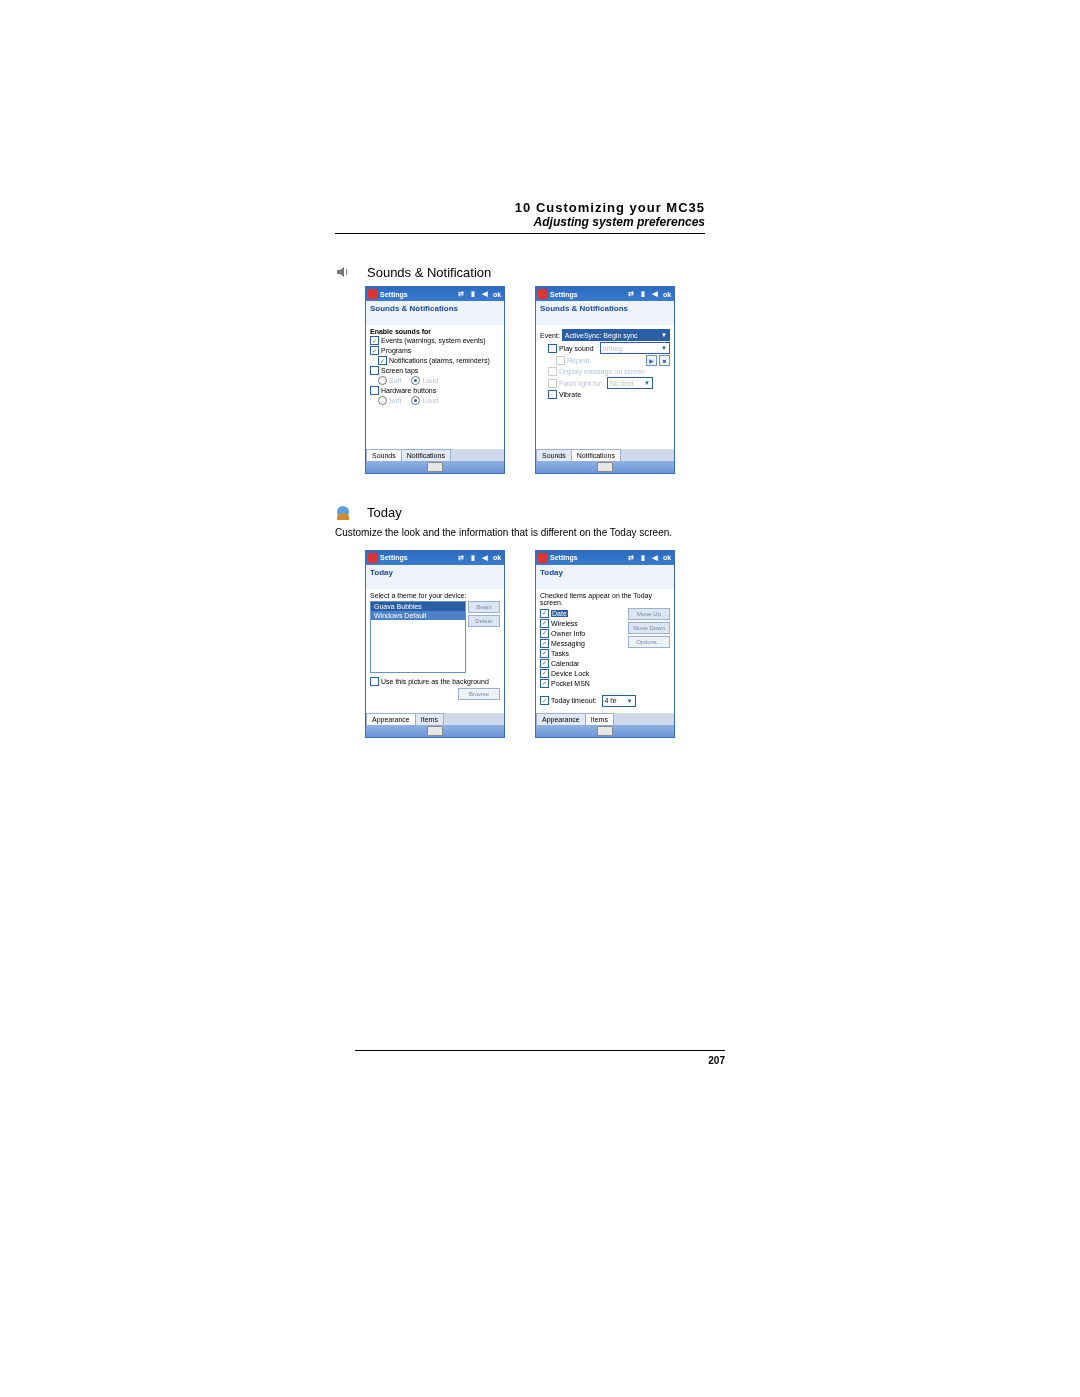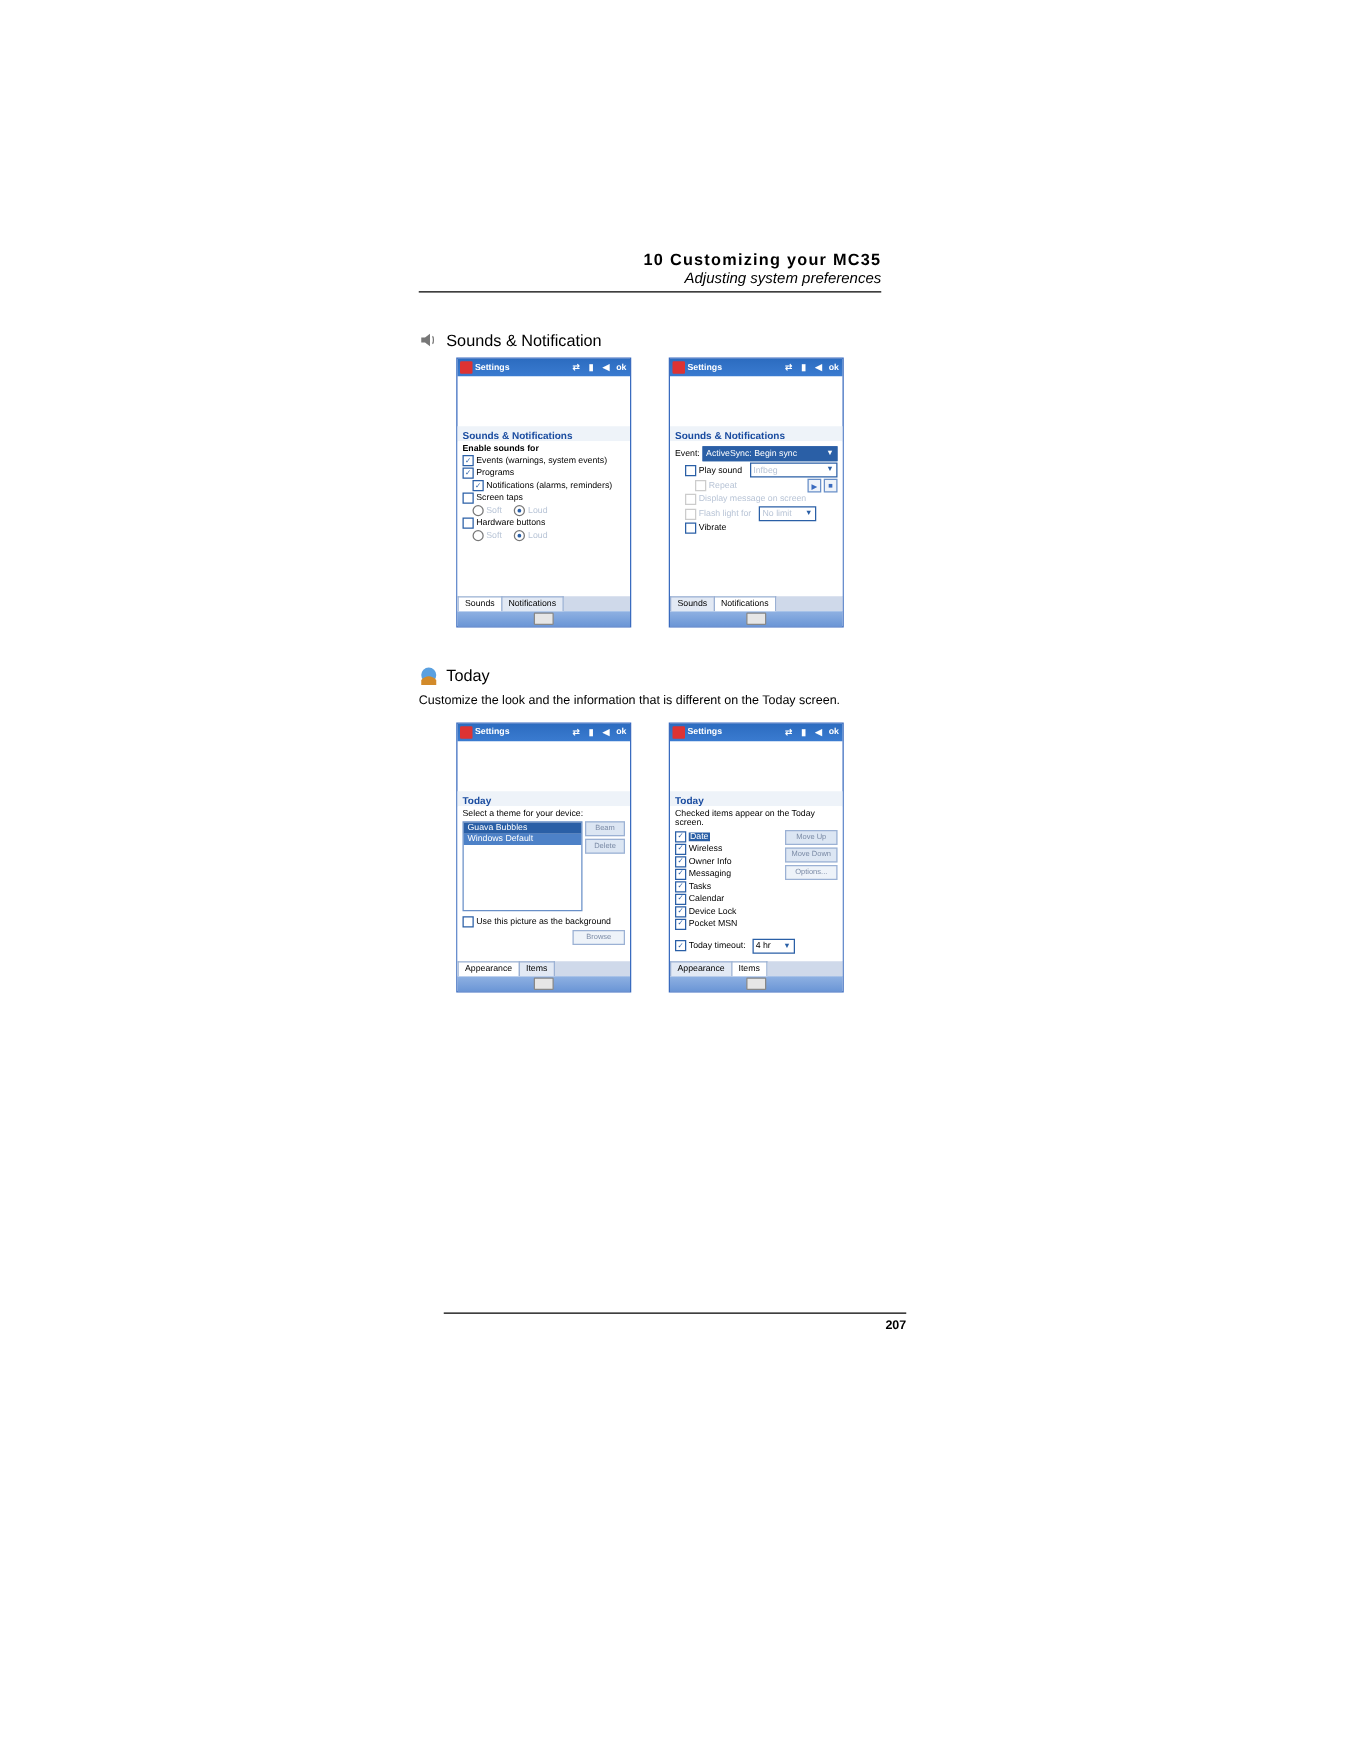--- a/index.html
+++ b/index.html
@@ -22,32 +22,32 @@
     text-align: right;
     margin-bottom: 2px;
   }
   .chapter {
     font-size: 13px;
     font-weight: bold;
     letter-spacing: 1px;
   }
   .subtitle {
     font-size: 12px;
-    font-weight: normal;
+    font-weight: bold;
     font-style: italic;
   }
   .hr {
     border: none;
     border-top: 1px solid #000;
     margin: 4px 0 30px 0;
   }
   .section-head {
     display: flex;
     align-items: center;
-    gap: 6px;
+    gap: 16px;
     margin-bottom: 6px;
   }
   .section-head .icon {
     width: 16px;
     height: 16px;
     display: inline-flex;
     align-items: center;
     justify-content: center;
   }
   .section-title {
@@ -95,23 +95,22 @@
     margin-left: 2px;
     display: inline-flex;
     align-items: center;
     justify-content: center;
     font-size: 7px;
   }
   .subhead {
     color: #1a4ca0;
     font-weight: bold;
     font-size: 8px;
-    padding: 3px 4px 0 4px;
+    padding: 3px 4px 12px 4px;
     background: #eef3f9;
-    margin-top: 40px;
   }
   .panel {
     padding: 3px 4px;
     background: #fff;
     min-height: 118px;
   }
   .row {
     display: flex;
     align-items: center;
     gap: 2px;

